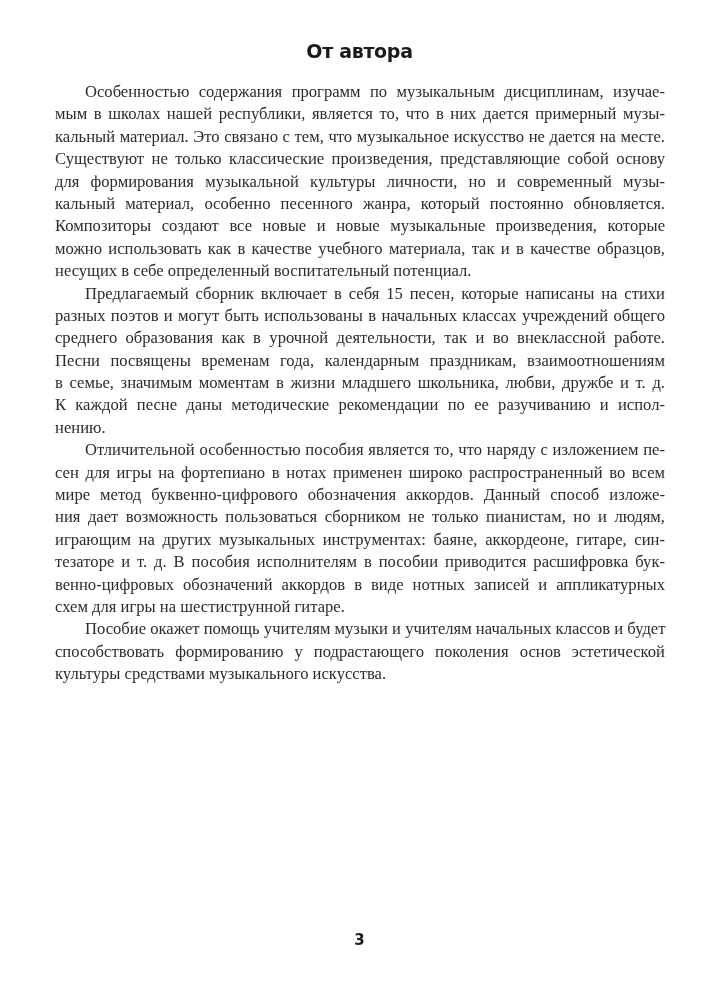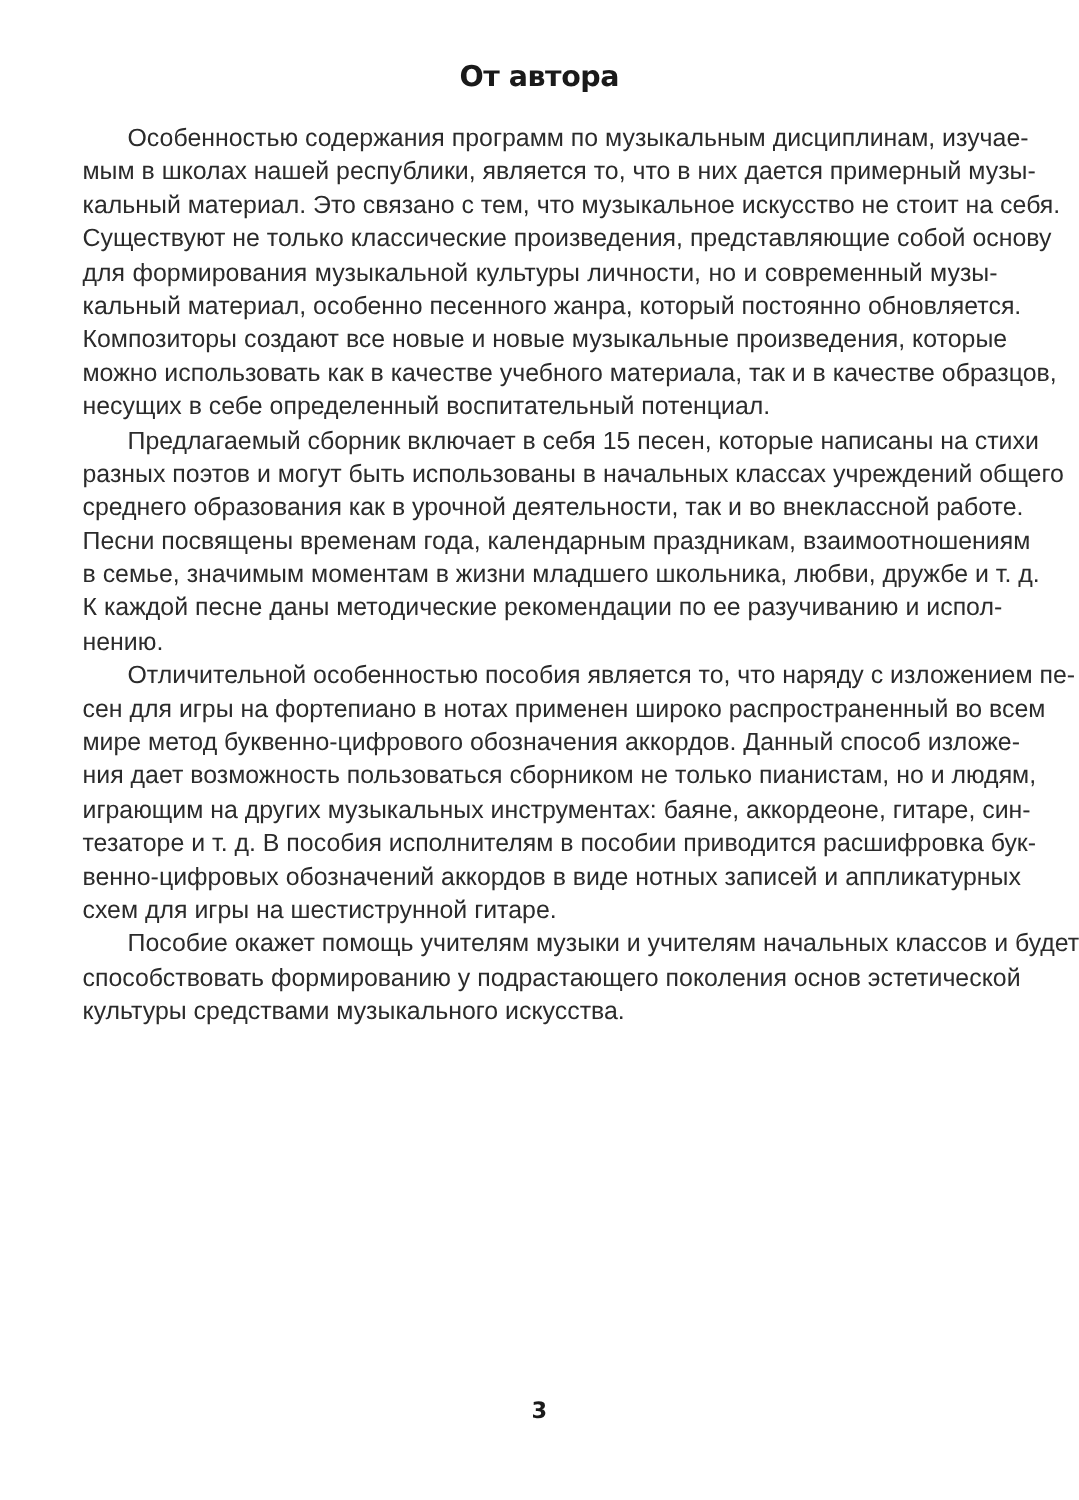--- a/index.html
+++ b/index.html
@@ -30,21 +30,21 @@
       font-weight: bold;
       font-size: 19px;
       color: #1a1a1a;
       letter-spacing: -0.3px;
     }
     .body-text {
       position: absolute;
       top: 81px;
       left: 55px;
       width: 610px;
-      font-family: Liberation Sans, sans-serif;
+      font-family: Liberation Serif, serif;
       font-size: 16.6px;
       line-height: 22.4px;
       color: #2b2b2b;
     }
     .line {
       display: block;
       white-space: nowrap;
       text-align: justify;
       text-align-last: justify;
       height: 22.4px;
@@ -70,21 +70,21 @@
 </head>
 <body>
 
 <div class="page">
   <div class="title">От автора</div>
 
   <div class="body-text" id="body-text">
       <div>
         <span class="line indent">Особенностью содержания программ по музыкальным дисциплинам, изучае-</span>
         <span class="line">мым в школах нашей республики, является то, что в них дается примерный музы-</span>
-        <span class="line">кальный материал. Это связано с тем, что музыкальное искусство не стоит на себя.</span>
+        <span class="line">кальный материал. Это связано с тем, что музыкальное искусство не дается на месте.</span>
         <span class="line">Существуют не только классические произведения, представляющие собой основу</span>
         <span class="line">для формирования музыкальной культуры личности, но и современный музы-</span>
         <span class="line">кальный материал, особенно песенного жанра, который постоянно обновляется.</span>
         <span class="line">Композиторы создают все новые и новые музыкальные произведения, которые</span>
         <span class="line">можно использовать как в качестве учебного материала, так и в качестве образцов,</span>
         <span class="line last">несущих в себе определенный воспитательный потенциал.</span>
       </div>
       <div>
         <span class="line indent">Предлагаемый сборник включает в себя 15 песен, которые написаны на стихи</span>
         <span class="line">разных поэтов и могут быть использованы в начальных классах учреждений общего</span>

